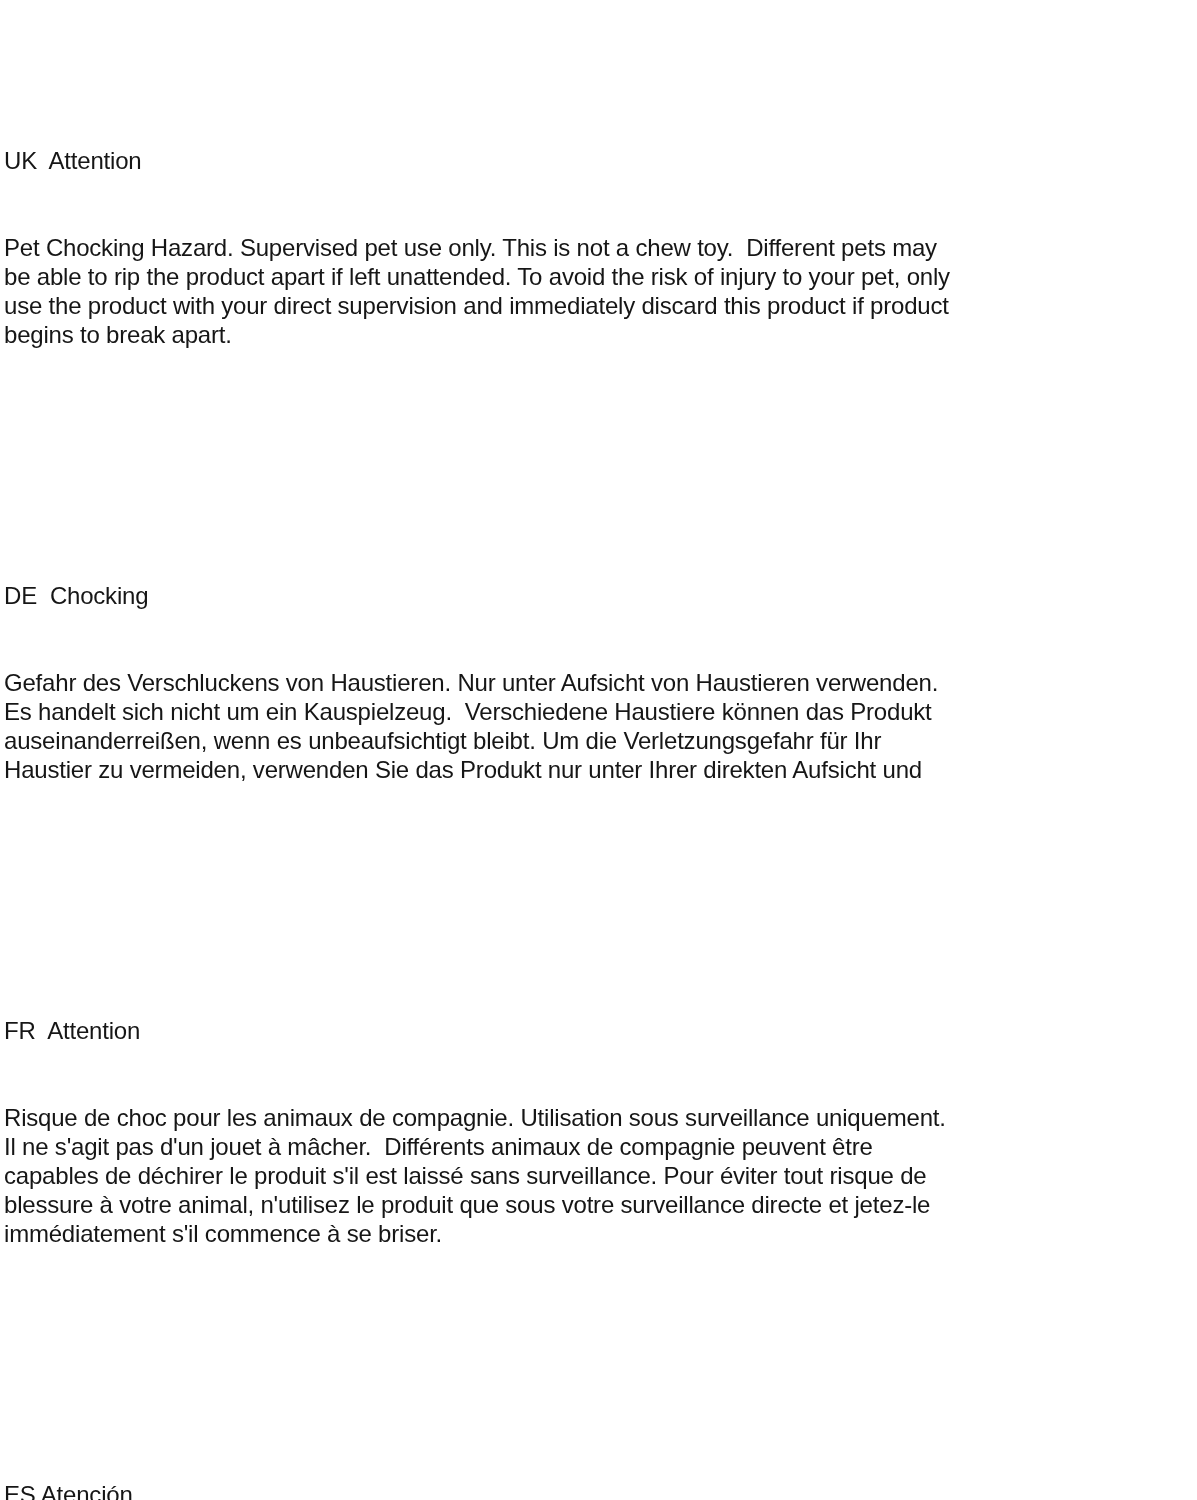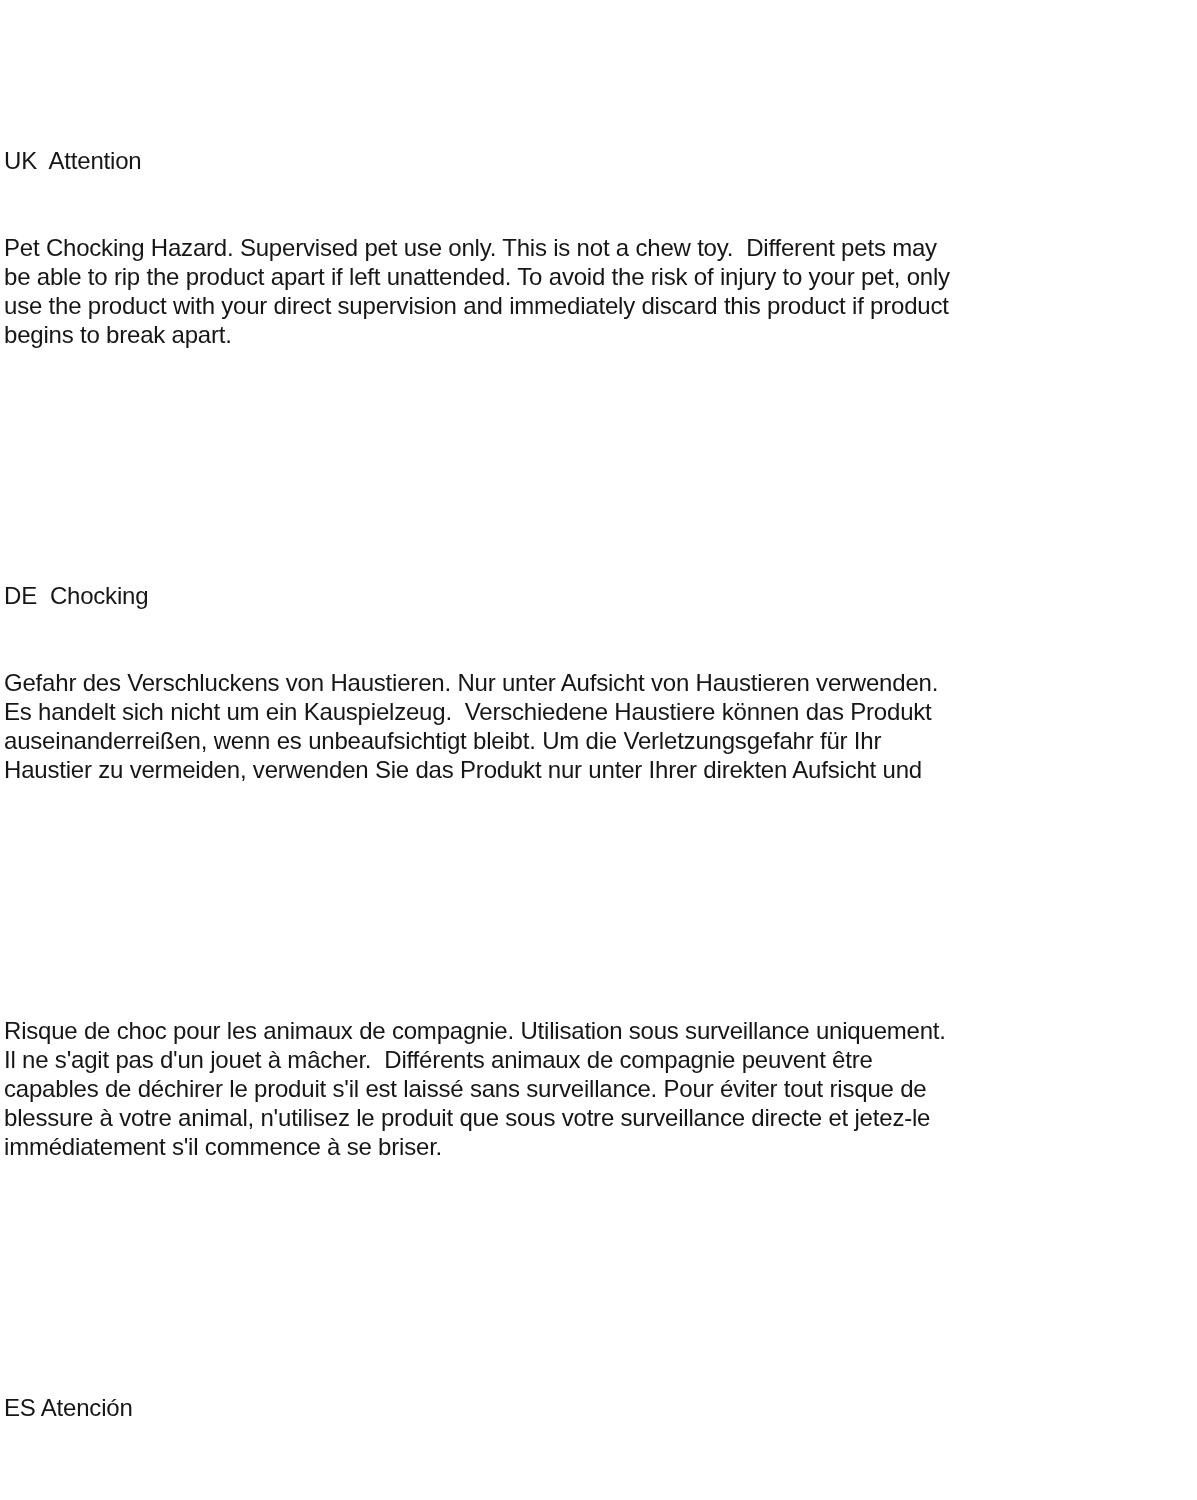--- a/index.html
+++ b/index.html
@@ -38,20 +38,21 @@
 
   <div class="section">
     <div class="section-heading">DE  Chocking</div>
     <div class="section-body">Gefahr des Verschluckens von Haustieren. Nur unter Aufsicht von Haustieren verwenden.
 Es handelt sich nicht um ein Kauspielzeug.  Verschiedene Haustiere können das Produkt
 auseinanderreißen, wenn es unbeaufsichtigt bleibt. Um die Verletzungsgefahr für Ihr
 Haustier zu vermeiden, verwenden Sie das Produkt nur unter Ihrer direkten Aufsicht und</div>
   </div>
 
   <div class="section">
+    <div class="section-heading">FR  Attention</div>
     <div class="section-body">Risque de choc pour les animaux de compagnie. Utilisation sous surveillance uniquement.
 Il ne s'agit pas d'un jouet à mâcher.  Différents animaux de compagnie peuvent être
 capables de déchirer le produit s'il est laissé sans surveillance. Pour éviter tout risque de
 blessure à votre animal, n'utilisez le produit que sous votre surveillance directe et jetez-le
 immédiatement s'il commence à se briser.</div>
   </div>
 
   <div class="section section--gap-large">
     <div class="section-heading">ES Atención</div>
     

